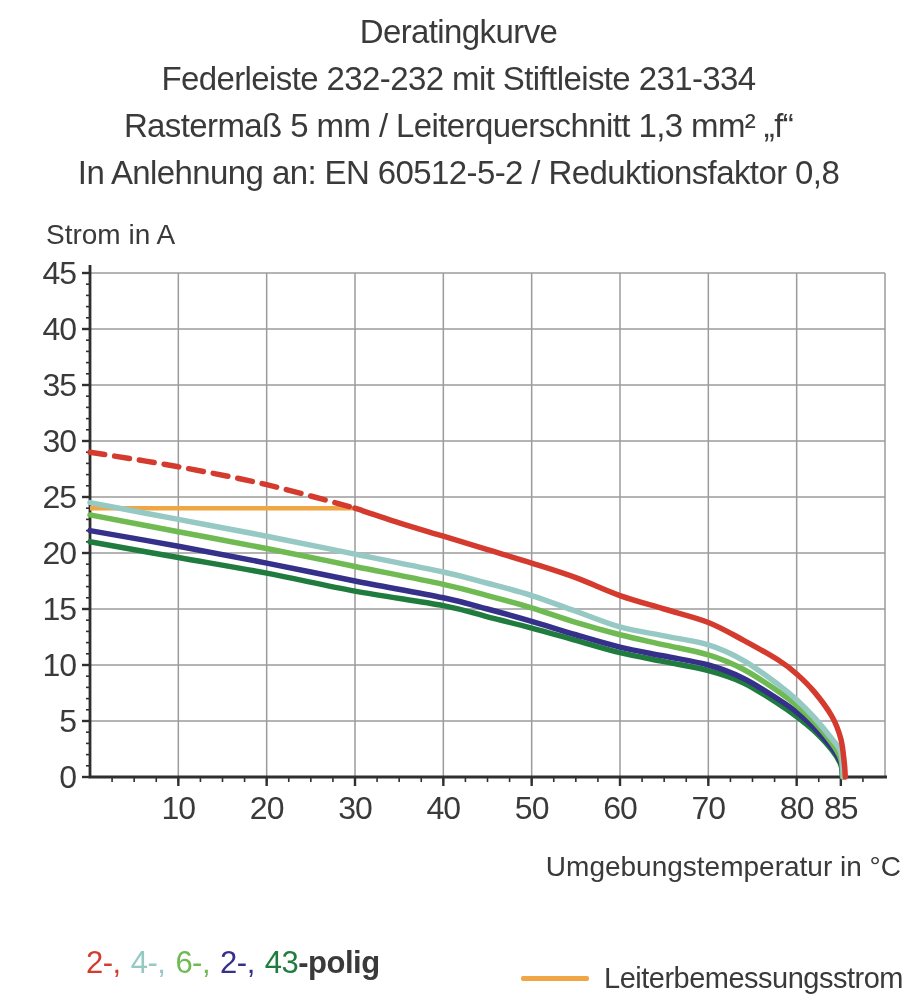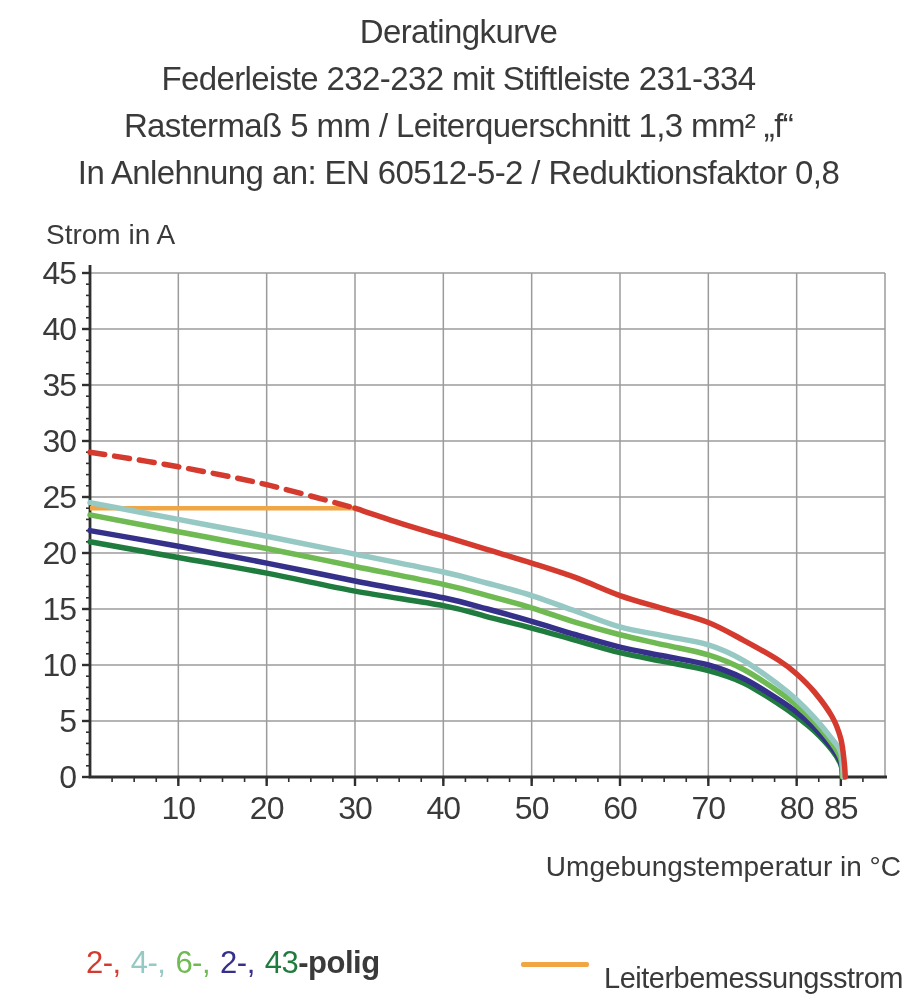--- a/index.html
+++ b/index.html
@@ -13,21 +13,21 @@
     letter-spacing:-0.6px;color:#3a3a3a;
   }
   #chart-svg{display:block;width:917px;height:690px;}
   .legend-row{
     display:flex;justify-content:space-between;align-items:center;
     margin:44px 14px 0 86px;
   }
   .poles-legend{display:flex;align-items:baseline;font-size:31px;letter-spacing:-0.5px;}
   .poles-item{margin-right:10px;white-space:nowrap;}
   .poles-suffix{color:#3a3a3a;white-space:nowrap;}
-  .current-legend{display:flex;font-size:29px;letter-spacing:-0.5px;margin-top:32px;}
+  .current-legend{display:flex;align-items:center;font-size:29px;letter-spacing:-0.5px;margin-top:32px;}
   .swatch{display:inline-block;width:68px;height:5px;border-radius:2px;margin-right:15px;}
 </style>
 </head>
 <body>
 
 <div class="title-block">
   <div class="title-line">Deratingkurve</div>
   <div class="title-line">Federleiste 232-232 mit Stiftleiste 231-334</div>
   <div class="title-line">Rastermaß 5 mm / Leiterquerschnitt 1,3 mm² „f“</div>
   <div class="title-line">In Anlehnung an: EN 60512-5-2 / Reduktionsfaktor 0,8</div>

